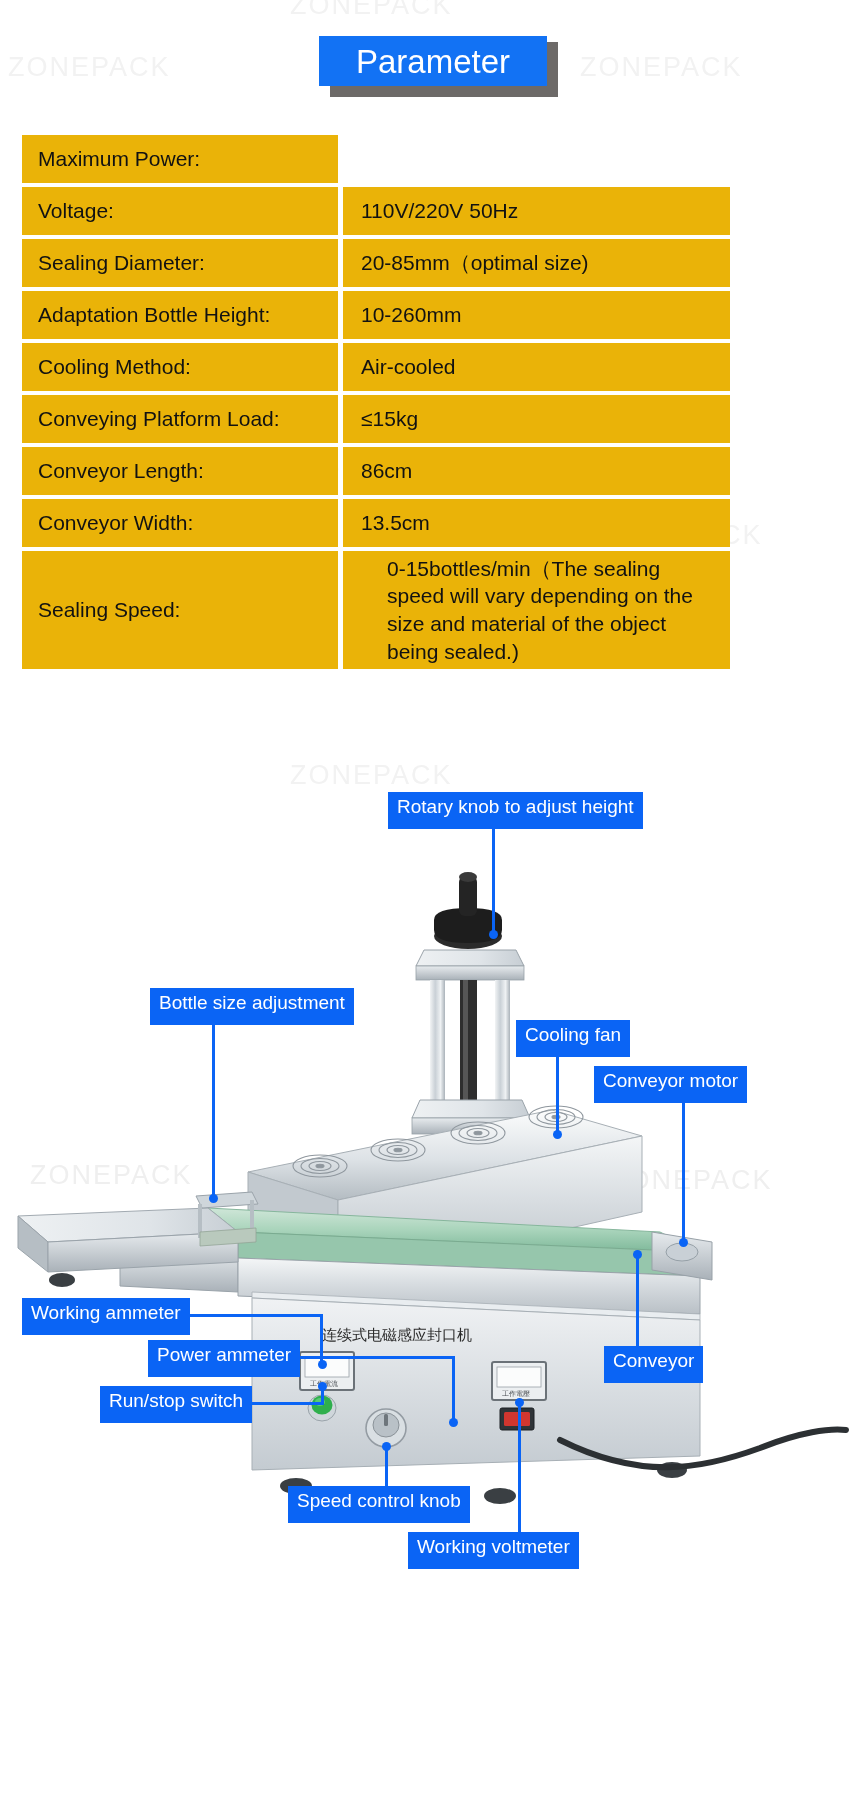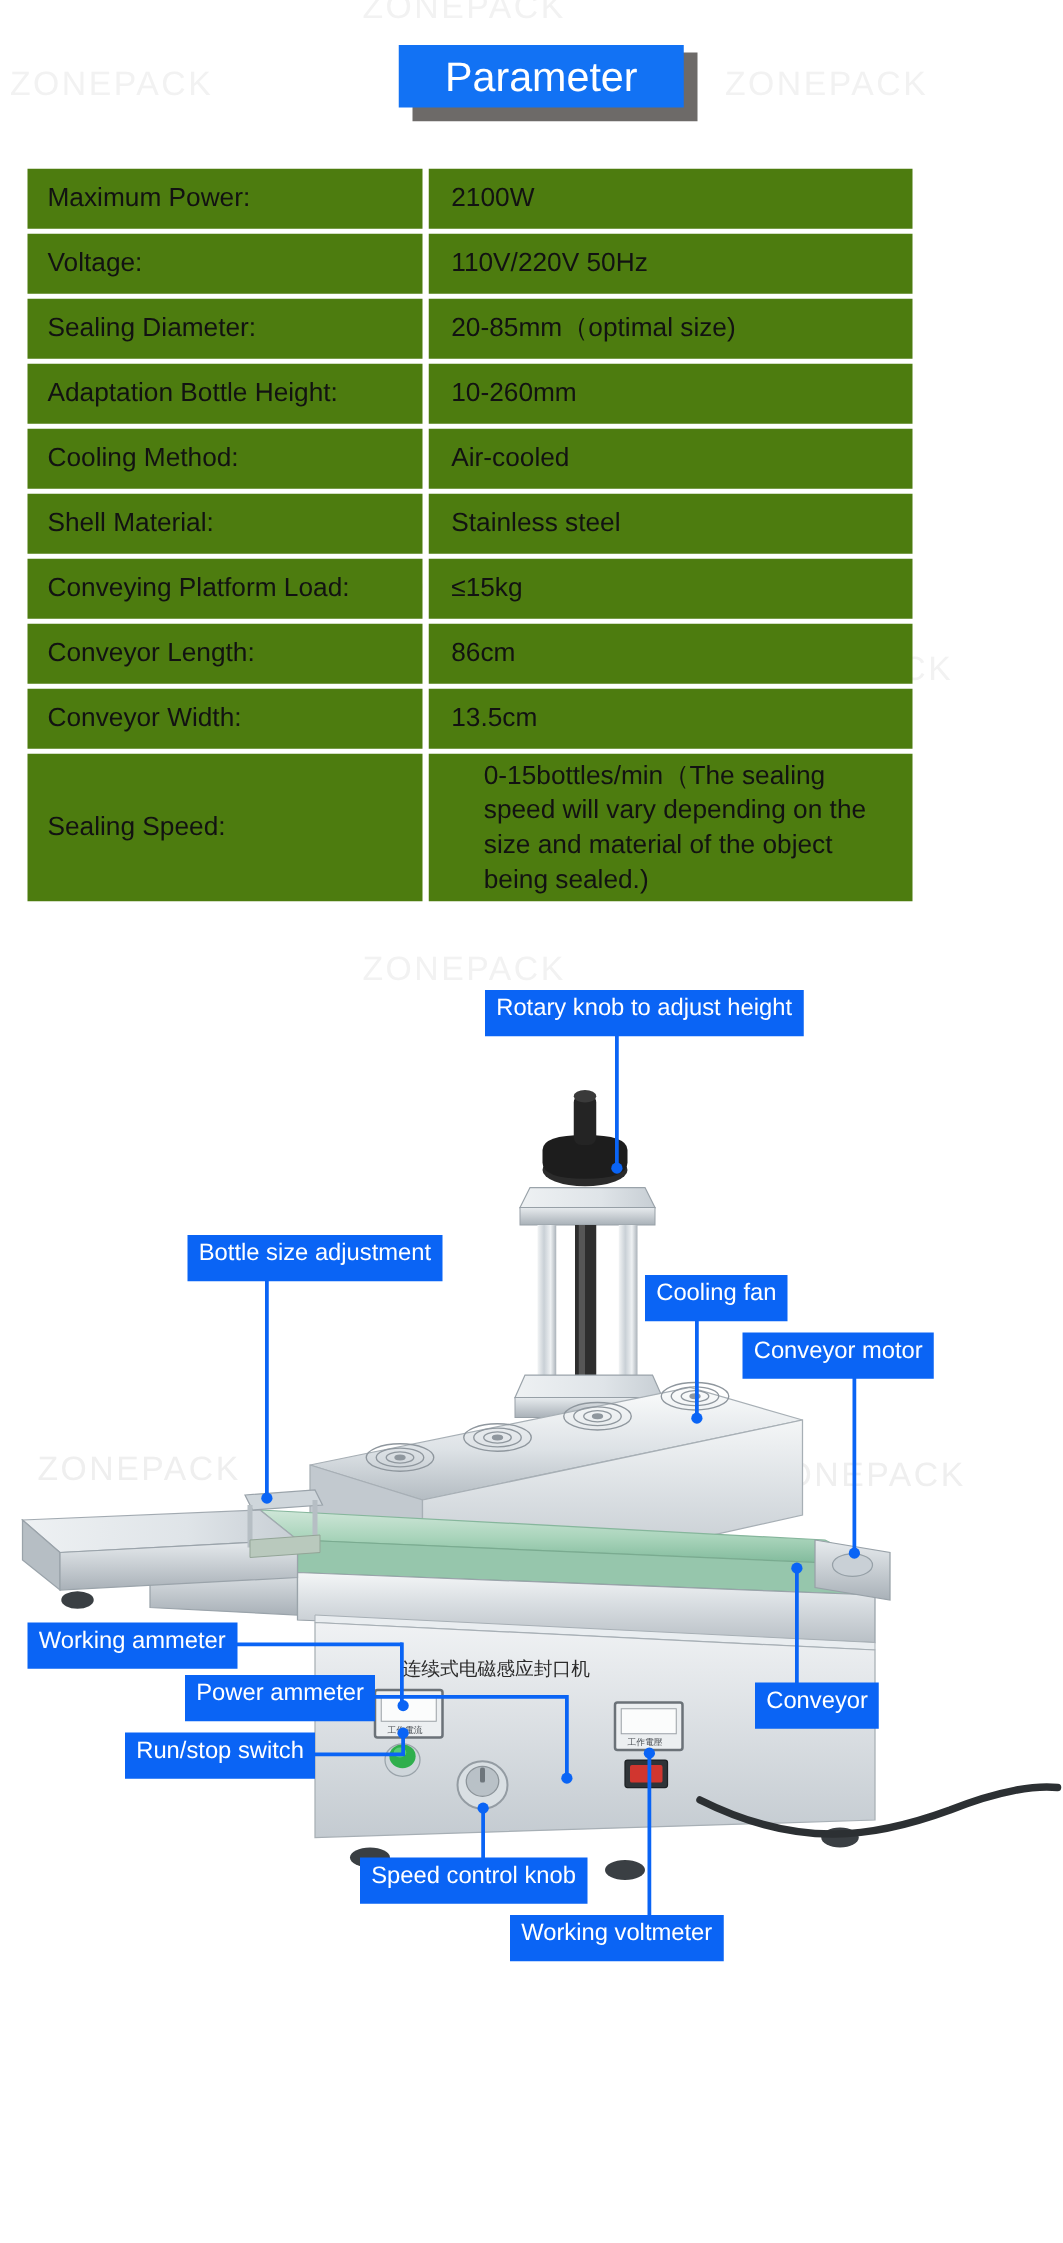--- a/index.html
+++ b/index.html
@@ -22,21 +22,21 @@
   }
   .badge{
     position:absolute;left:319px;top:18px;width:228px;height:50px;background:#1272f4;
     display:flex;align-items:center;justify-content:center;
   }
   .badge span{color:#fff;font-size:33px;line-height:1;}
 
   
   #spec-table{position:absolute;left:22px;top:135px;width:708px;}
   .row{display:flex;margin-bottom:4px;}
-  .cell{background:#4d7c0f;display:flex;align-items:center;}
+  .cell{background:#eab308;display:flex;align-items:center;}
   .cell-k{width:316px;padding-left:16px;box-sizing:border-box;}
   .cell-v{flex:1;margin-left:5px;padding-left:18px;box-sizing:border-box;}
   .row-std .cell{height:48px;}
   .cell-k span,.cell-v span{font-size:21px;color:#121212;line-height:1.25;}
   .row-tall .cell{height:118px;}
   .row-tall .cell-v{align-items:center;padding-left:44px;}
   .row-tall .cell-v span{font-size:21px;line-height:1.32;display:block;padding-right:8px;}
 
   
   #photo{position:absolute;left:0;top:780px;width:850px;height:1014px;}
@@ -66,23 +66,20 @@
   <div class="badge">
     <span>Parameter</span>
   </div>
 </div>
 
 <div id="spec-table">
   <div class="row row-std">
     <div class="cell cell-k">
         <span>Maximum Power:</span>
       </div>
-    <div class="cell cell-v">
-        <span>2100W</span>
-      </div>
   </div>
   <div class="row row-std">
     <div class="cell cell-k">
         <span>Voltage:</span>
       </div>
     <div class="cell cell-v">
         <span>110V/220V 50Hz</span>
       </div>
   </div>
   <div class="row row-std">
@@ -100,28 +97,20 @@
     <div class="cell cell-v">
         <span>10-260mm</span>
       </div>
   </div>
   <div class="row row-std">
     <div class="cell cell-k">
         <span>Cooling Method:</span>
       </div>
     <div class="cell cell-v">
         <span>Air-cooled</span>
-      </div>
-  </div>
-  <div class="row row-std">
-    <div class="cell cell-k">
-        <span>Shell Material:</span>
-      </div>
-    <div class="cell cell-v">
-        <span>Stainless steel</span>
       </div>
   </div>
   <div class="row row-std">
     <div class="cell cell-k">
         <span>Conveying Platform Load:</span>
       </div>
     <div class="cell cell-v">
         <span>≤15kg</span>
       </div>
   </div>

